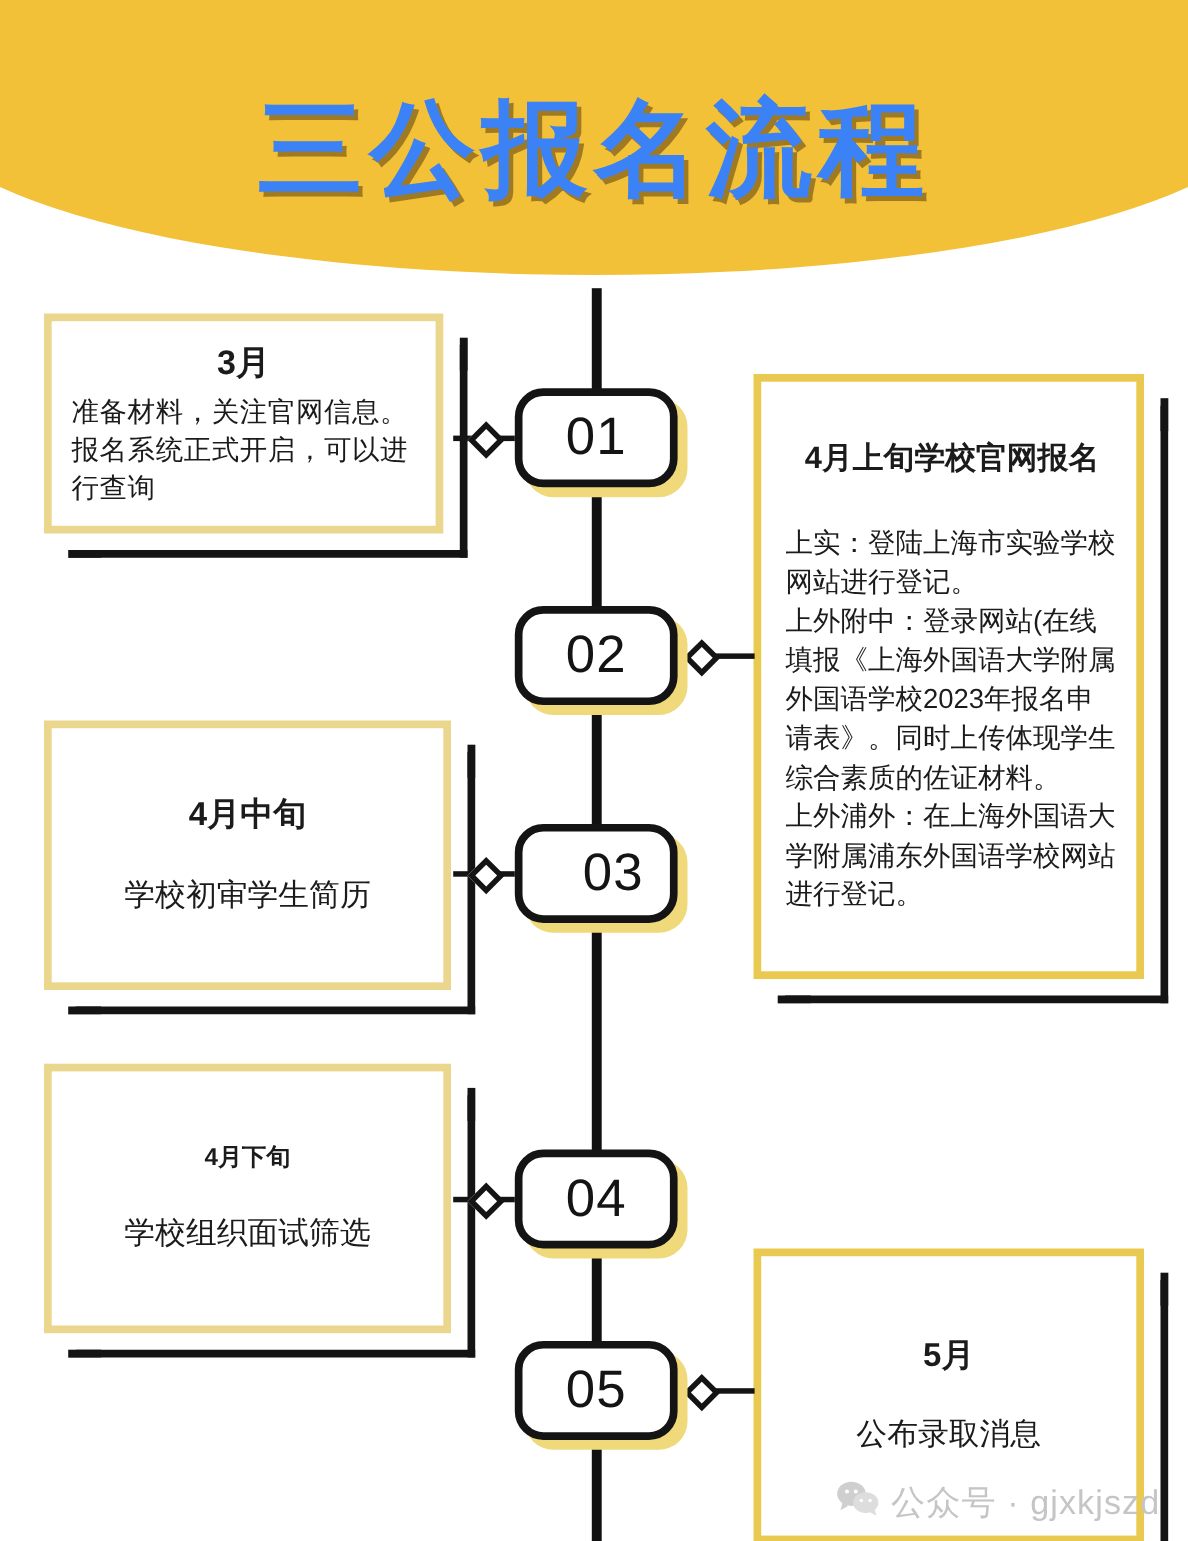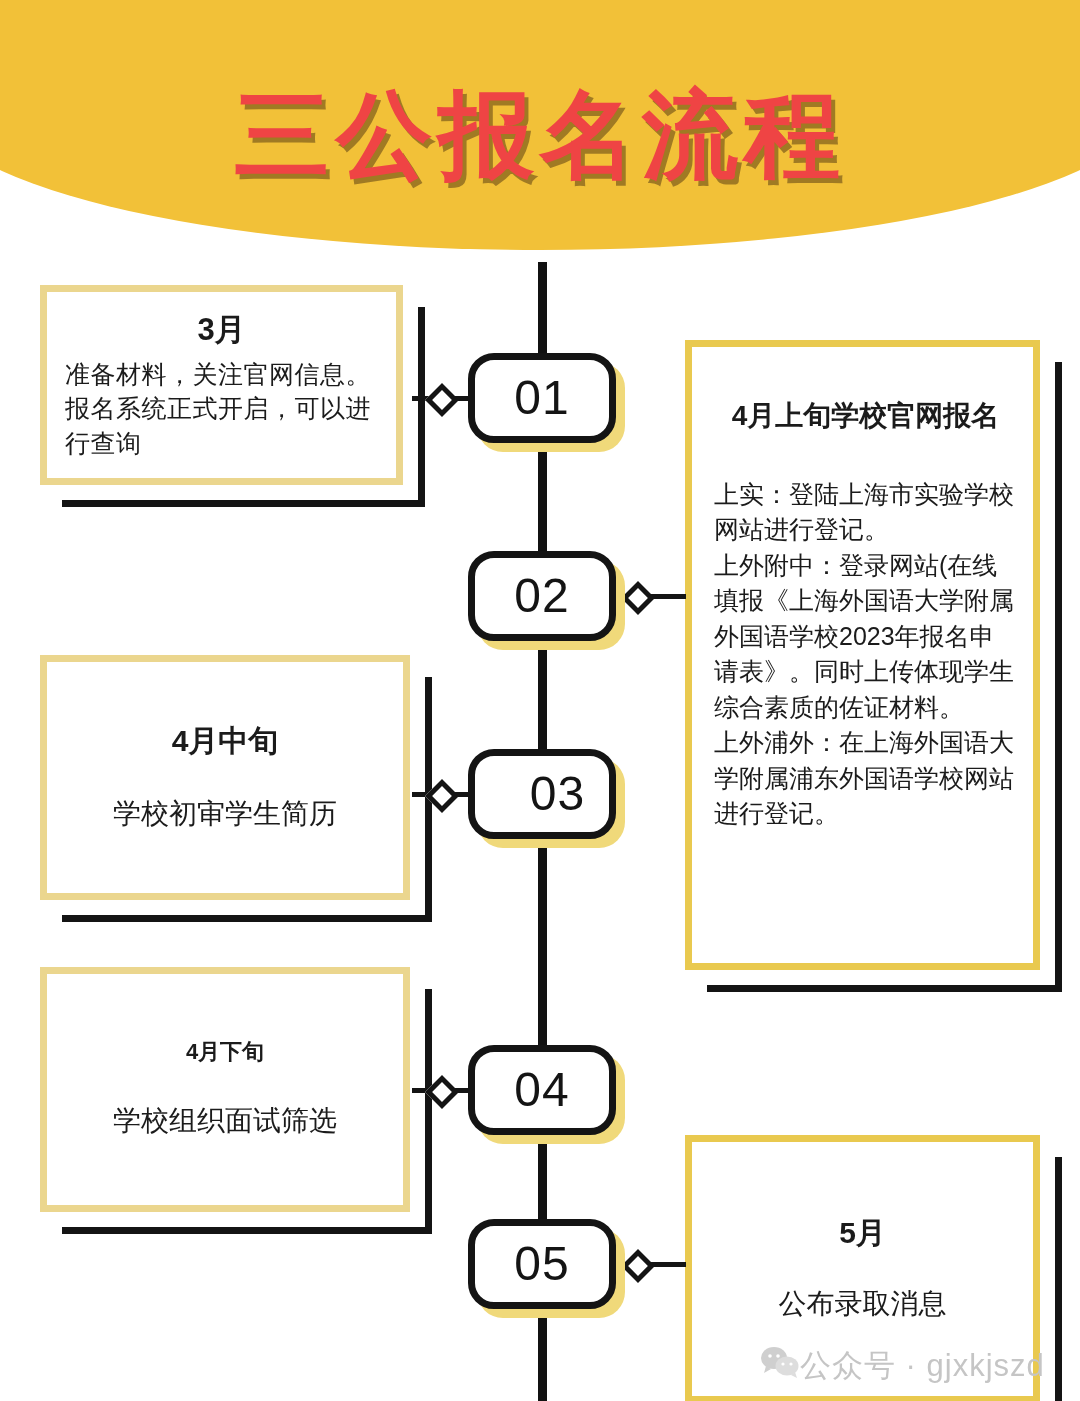--- a/index.html
+++ b/index.html
@@ -31,21 +31,21 @@
   }
   #header-title {
     position: absolute;
     left: 0;
     top: 72px;
     width: 1080px;
     text-align: center;
     font-size: 96px;
     font-weight: bold;
     letter-spacing: 6px;
-    color: #ef4444;
+    color: #3b82f6;
     text-shadow: 4px 5px 0px rgba(60,36,12,0.45);
     z-index: 3;
     white-space: nowrap;
   }
 
   
   .spine {
     position: absolute;
     left: 538px;
     width: 9px;
@@ -167,21 +167,21 @@
   .card-text.left {
     text-align: left;
   }
 
   
   #card-01 { left: 40px; top: 285px; width: 363px; height: 200px; }
   #card-01 .card-body { padding: 14px 18px 10px 18px; }
   #card-01 .card-title { font-size: 31px; margin-bottom: 12px; }
   #card-01 .card-text { font-size: 25px; line-height: 1.38; letter-spacing: 0.5px; font-family: Liberation Mono, monospace; }
 
-  #card-02 { left: 685px; top: 340px; width: 355px; height: 630px; }
+  #card-02 { left: 685px; top: 340px; width: 355px; height: 550px; }
   #card-02 .card-body { padding: 26px 16px 18px 22px; justify-content: flex-start; }
   #card-02 .card-title { font-size: 28px; margin: 26px 0 44px 0; }
   #card-02 .card-text { font-size: 25px; line-height: 1.42; }
 
   #card-03 { left: 40px; top: 655px; width: 370px; height: 245px; }
   #card-03 .card-title { font-size: 30px; margin-bottom: 36px; }
   #card-03 .card-text { font-size: 28px; }
 
   #card-04 { left: 40px; top: 967px; width: 370px; height: 245px; }
   #card-04 .card-title { font-size: 22px; margin-bottom: 36px; }
@@ -191,20 +191,21 @@
   #card-05 .card-title { font-size: 30px; margin-bottom: 34px; }
   #card-05 .card-text { font-size: 28px; }
 
   
   #watermark {
     position: absolute;
     left: 760px;
     top: 1345px;
     display: flex;
     align-items: center;
+    gap: 10px;
     z-index: 9;
     color: #c9c9c9;
     font-size: 31px;
     white-space: nowrap;
   }
   #watermark .wm-text { color: #c5c5c5; letter-spacing: 1px; }
 </style>
 </head>
 <body>
 

